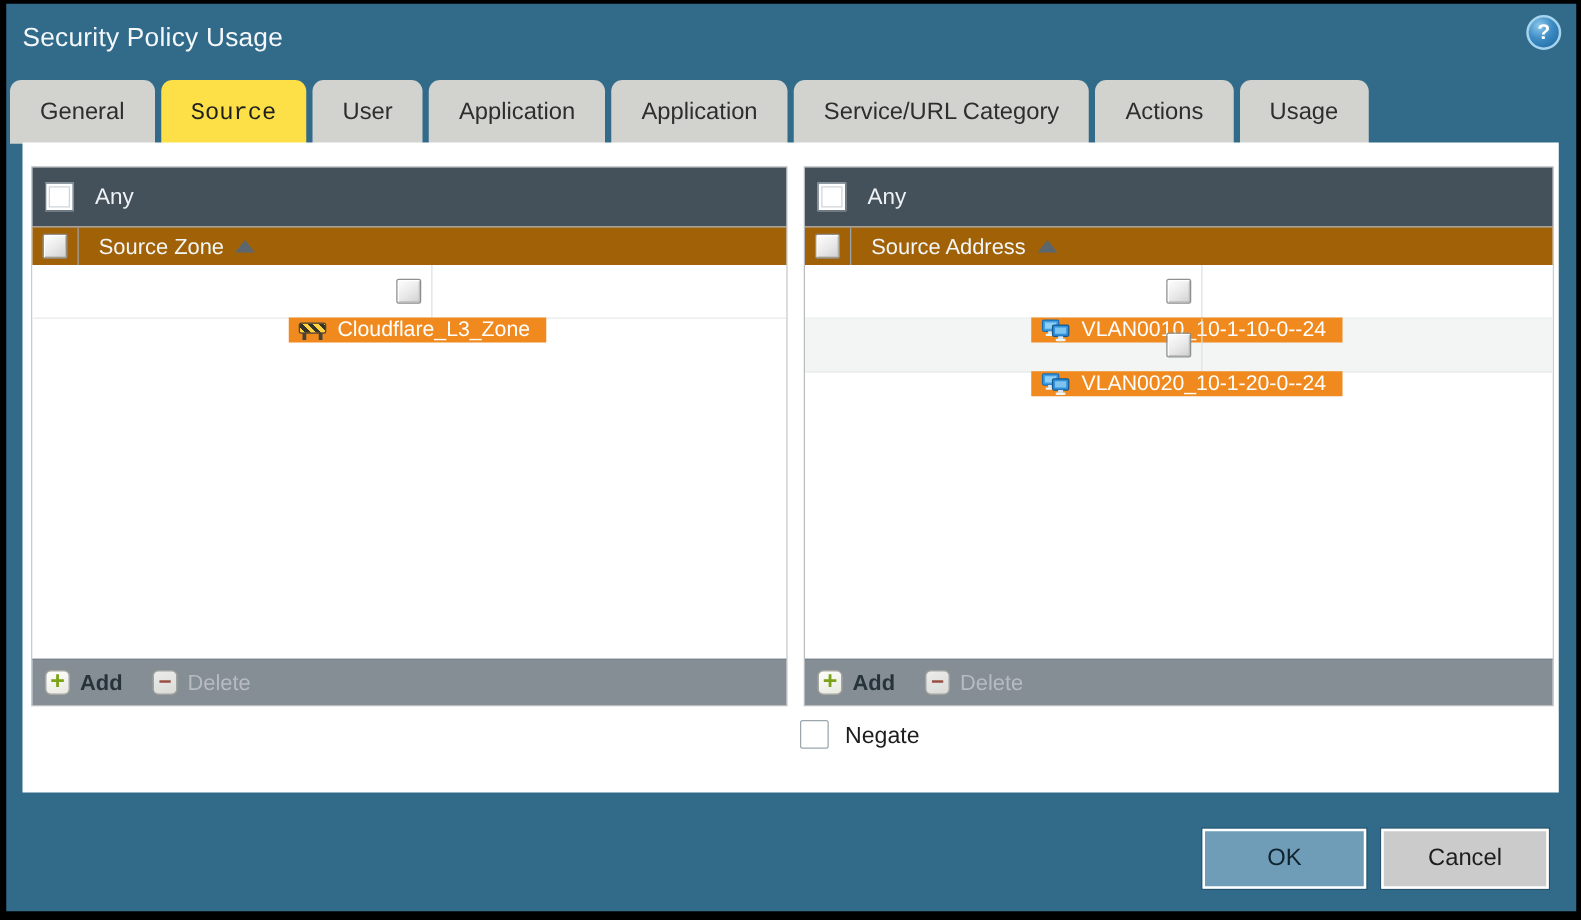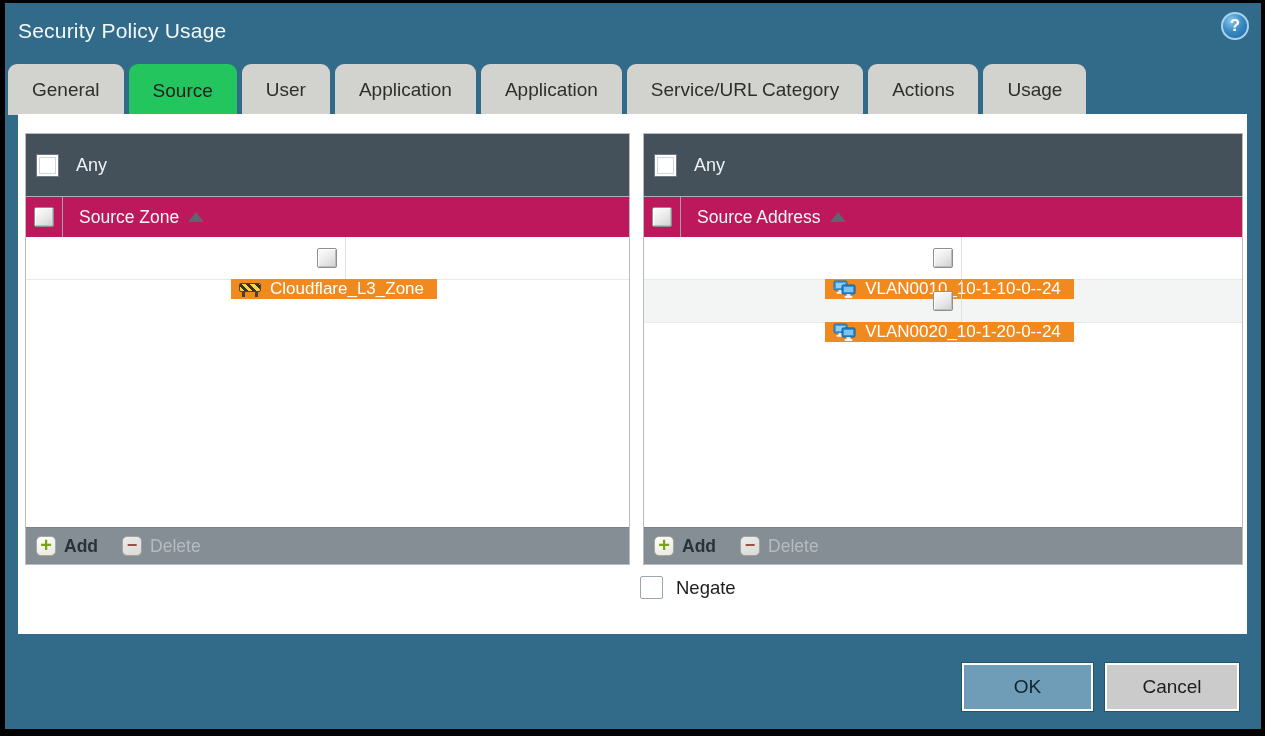--- a/index.html
+++ b/index.html
@@ -13,35 +13,35 @@
   .help-icon { position:absolute; right:12px; top:9px; width:28px; height:28px; border-radius:50%;
     background: radial-gradient(circle at 35% 28%, #8cc8ec 0%, #3d8cc4 45%, #1a639f 100%);
     border:2px solid #a6d4ee; color:#fff; font-size:17px; font-weight:bold;
     display:flex; align-items:center; justify-content:center; cursor:pointer; }
   .help-icon::before { content:"?"; }
 
   
   .tabs { position:absolute; left:3px; top:61px; display:flex; gap:5px; align-items:flex-start; z-index:3; }
   .tab { height:51px; line-height:51px; padding:0 24px; background:#d2d2cf; color:#2e2e2e;
     font-size:19px; border-radius:9px 9px 0 0; cursor:pointer; white-space:nowrap; }
-  .tab.active { height:55px; line-height:53px; background:#22c55e; color:#1f1f1f; position:relative; z-index:6; }
+  .tab.active { height:55px; line-height:53px; background:#fde047; color:#1f1f1f; position:relative; z-index:6;font-family:Liberation Mono, monospace; }
 
   
   .content { position:absolute; left:13px; top:111px; width:1229px; height:520px; background:#fff; z-index:4; }
 
   .panel { position:absolute; top:19px; height:432px; border:1px solid #b9bdbf; display:flex; flex-direction:column; background:#fff; }
   .panel-left  { left:7px;  width:605px; }
   .panel-right { left:625px; width:600px; }
 
-  .any-header { height:62px; background:#44515b; display:flex; align-items:center; flex:none; }
+  .any-header { height:47px; background:#44515b; display:flex; align-items:center; flex:none; }
   .cb-any { width:23px; height:23px; margin-left:10px; background:#fff; border:1px solid #6d7a84;
     box-shadow: inset 0 0 0 2px #fff, inset 0 0 0 3px #cfd5d9; cursor:pointer; flex:none; }
   .any-label { margin-left:17px; color:#eef2f4; font-size:18px; }
 
-  .col-header { height:41px; background:#be185d; display:flex; align-items:center; flex:none; border-top:1px solid #aab0b5; }
+  .col-header { height:31px; background:#a16207; display:flex; align-items:center; flex:none; border-top:1px solid #aab0b5; }
   .col-cbcell { width:37px; height:100%; display:flex; align-items:center; justify-content:center; border-right:1px solid #9ca3a9; flex:none; }
   .cb3d { width:20px; height:20px; border:1px solid #8f8f8f; border-radius:2px;
     background: linear-gradient(145deg,#ffffff 0%,#e9e9e9 55%,#cfcfcf 100%);
     box-shadow: inset 1px 1px 0 #ffffff, inset -1px -1px 0 #bdbdbd; cursor:pointer; flex:none; }
   .col-title { margin-left:16px; color:#f3f6f7; font-size:17.5px; }
   .sort-asc { width:0; height:0; margin-left:9px; border-left:8px solid transparent; border-right:8px solid transparent;
     border-bottom:10px solid #5c666e; }
 
   .tbody { flex:1 1 auto; background:#fff; overflow:hidden; }
   .trow { height:43px; display:flex; align-items:center; border-bottom:1px solid #e8eaea; background:#fff;flex-direction:column; }

